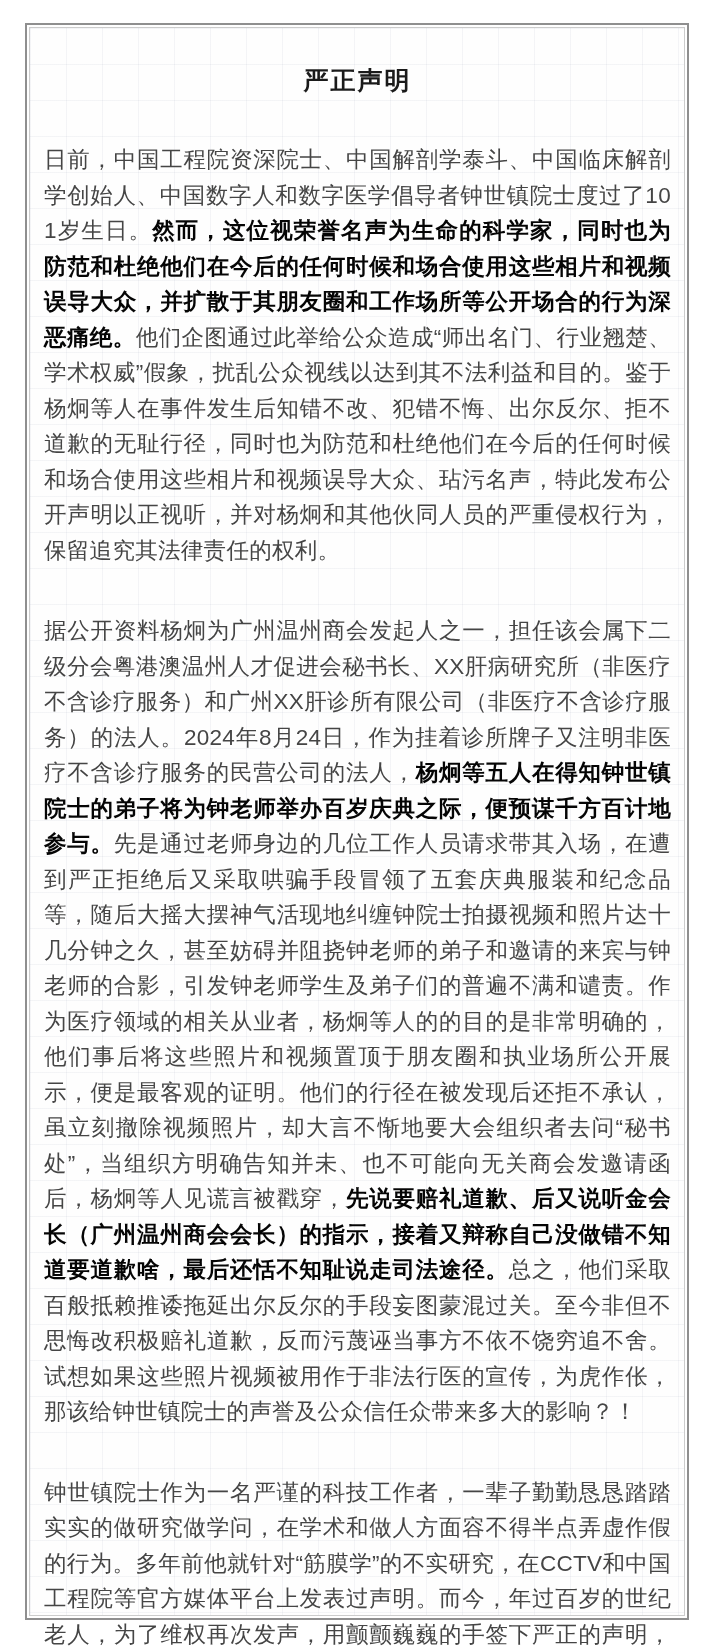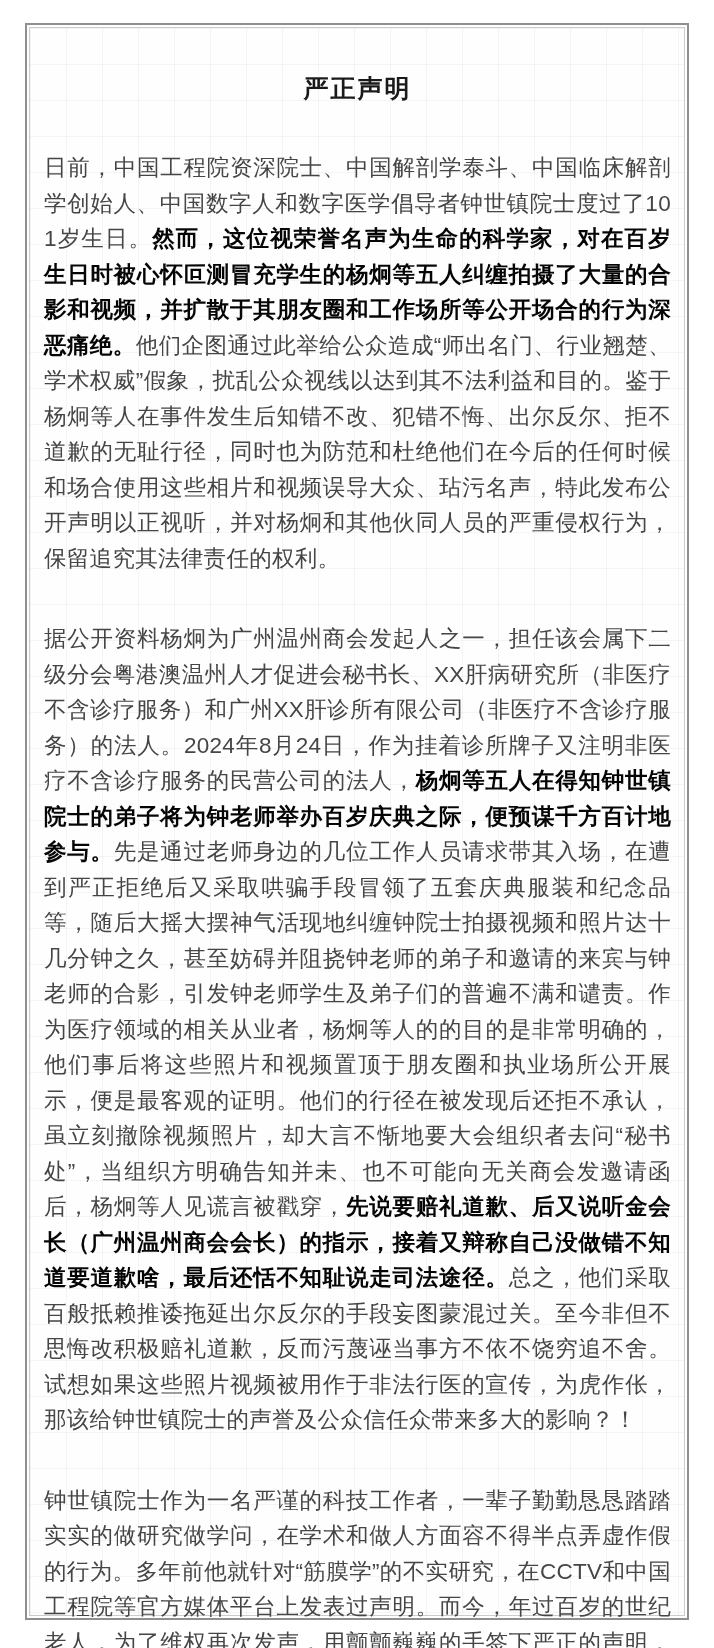--- a/index.html
+++ b/index.html
@@ -31,21 +31,21 @@
     box-sizing: border-box;
     background-color: #fefefe;
     background-image:
       linear-gradient(to right, rgba(110,118,150,0.07) 1px, transparent 1px),
       linear-gradient(to bottom, rgba(110,118,150,0.07) 1px, transparent 1px);
     background-size: 36px 36px;
   }
   .content {
     position: absolute;
     inset: 1px;
-    padding: 20px 12px 0 13px;
+    padding: 12px 12px 0 13px;
     box-sizing: border-box;
   }
   .doc-title {
     margin: 21px 0 0 0;
     text-align: center;
     font-size: 25px;
     line-height: 36px;
     font-weight: 700;
     color: #1a1a1a;
     letter-spacing: 2px;
@@ -69,21 +69,21 @@
 </style>
 </head>
 <body>
 
 <div class="frame">
   <div class="frame-inner">
     <div class="content">
 
       <h1 class="doc-title">严正声明</h1>
 
-      <p class="para first"><span>日前，中国工程院资深院士、中国解剖学泰斗、中国临床解剖学创始人、中国数字人和数字医学倡导者钟世镇院士度过了101岁生日。</span><b>然而，这位视荣誉名声为生命的科学家，对在百岁生日时被心怀叵测冒充学生的杨炯等五人纠缠拍摄了大量的合影和视频，并扩散于其朋友圈和工作场所等公开场合的行为深恶痛绝。</b><span>他们企图通过此举给公众造成“师出名门、行业翘楚、学术权威”假象，扰乱公众视线以达到其不法利益和目的。鉴于杨炯等人在事件发生后知错不改、犯错不悔、出尔反尔、拒不道歉的无耻行径，同时也为防范和杜绝他们在今后的任何时候和场合使用这些相片和视频误导大众、玷污名声，特此发布公开声明以正视听，并对杨炯和其他伙同人员的严重侵权行为，保留追究其法律责任的权利。</span></p>
+      <p class="para first"><span>日前，中国工程院资深院士、中国解剖学泰斗、中国临床解剖学创始人、中国数字人和数字医学倡导者钟世镇院士度过了101岁生日。</span><b>然而，这位视荣誉名声为生命的科学家，同时也为防范和杜绝他们在今后的任何时候和场合使用这些相片和视频误导大众，并扩散于其朋友圈和工作场所等公开场合的行为深恶痛绝。</b><span>他们企图通过此举给公众造成“师出名门、行业翘楚、学术权威”假象，扰乱公众视线以达到其不法利益和目的。鉴于杨炯等人在事件发生后知错不改、犯错不悔、出尔反尔、拒不道歉的无耻行径，同时也为防范和杜绝他们在今后的任何时候和场合使用这些相片和视频误导大众、玷污名声，特此发布公开声明以正视听，并对杨炯和其他伙同人员的严重侵权行为，保留追究其法律责任的权利。</span></p>
 
       <p class="para"><span>据公开资料杨炯为广州温州商会发起人之一，担任该会属下二级分会粤港澳温州人才促进会秘书长、XX肝病研究所（非医疗不含诊疗服务）和广州XX肝诊所有限公司（非医疗不含诊疗服务）的法人。2024年8月24日，作为挂着诊所牌子又注明非医疗不含诊疗服务的民营公司的法人，</span><b>杨炯等五人在得知钟世镇院士的弟子将为钟老师举办百岁庆典之际，便预谋千方百计地参与。</b><span>先是通过老师身边的几位工作人员请求带其入场，在遭到严正拒绝后又采取哄骗手段冒领了五套庆典服装和纪念品等，随后大摇大摆神气活现地纠缠钟院士拍摄视频和照片达十几分钟之久，甚至妨碍并阻挠钟老师的弟子和邀请的来宾与钟老师的合影，引发钟老师学生及弟子们的普遍不满和谴责。作为医疗领域的相关从业者，杨炯等人的的目的是非常明确的，他们事后将这些照片和视频置顶于朋友圈和执业场所公开展示，便是最客观的证明。他们的行径在被发现后还拒不承认，虽立刻撤除视频照片，却大言不惭地要大会组织者去问“秘书处”，当组织方明确告知并未、也不可能向无关商会发邀请函后，杨炯等人见谎言被戳穿，</span><b>先说要赔礼道歉、后又说听金会长（广州温州商会会长）的指示，接着又辩称自己没做错不知道要道歉啥，最后还恬不知耻说走司法途径。</b><span>总之，他们采取百般抵赖推诿拖延出尔反尔的手段妄图蒙混过关。至今非但不思悔改积极赔礼道歉，反而污蔑诬当事方不依不饶穷追不舍。试想如果这些照片视频被用作于非法行医的宣传，为虎作伥，那该给钟世镇院士的声誉及公众信任众带来多大的影响？！</span></p>
 
       <p class="para"><span>钟世镇院士作为一名严谨的科技工作者，一辈子勤勤恳恳踏踏实实的做研究做学问，在学术和做人方面容不得半点弄虚作假的行为。多年前他就针对“筋膜学”的不实研究，在CCTV和中国工程院等官方媒体平台上发表过声明。而今，年过百岁的世纪老人，为了维权再次发声，用颤颤巍巍的手签下严正的声明，以主张自己的权益，防范用心不良者欺世盗名。</span></p>
 
     </div>
   </div>
 </div>
 
 </body></html>

